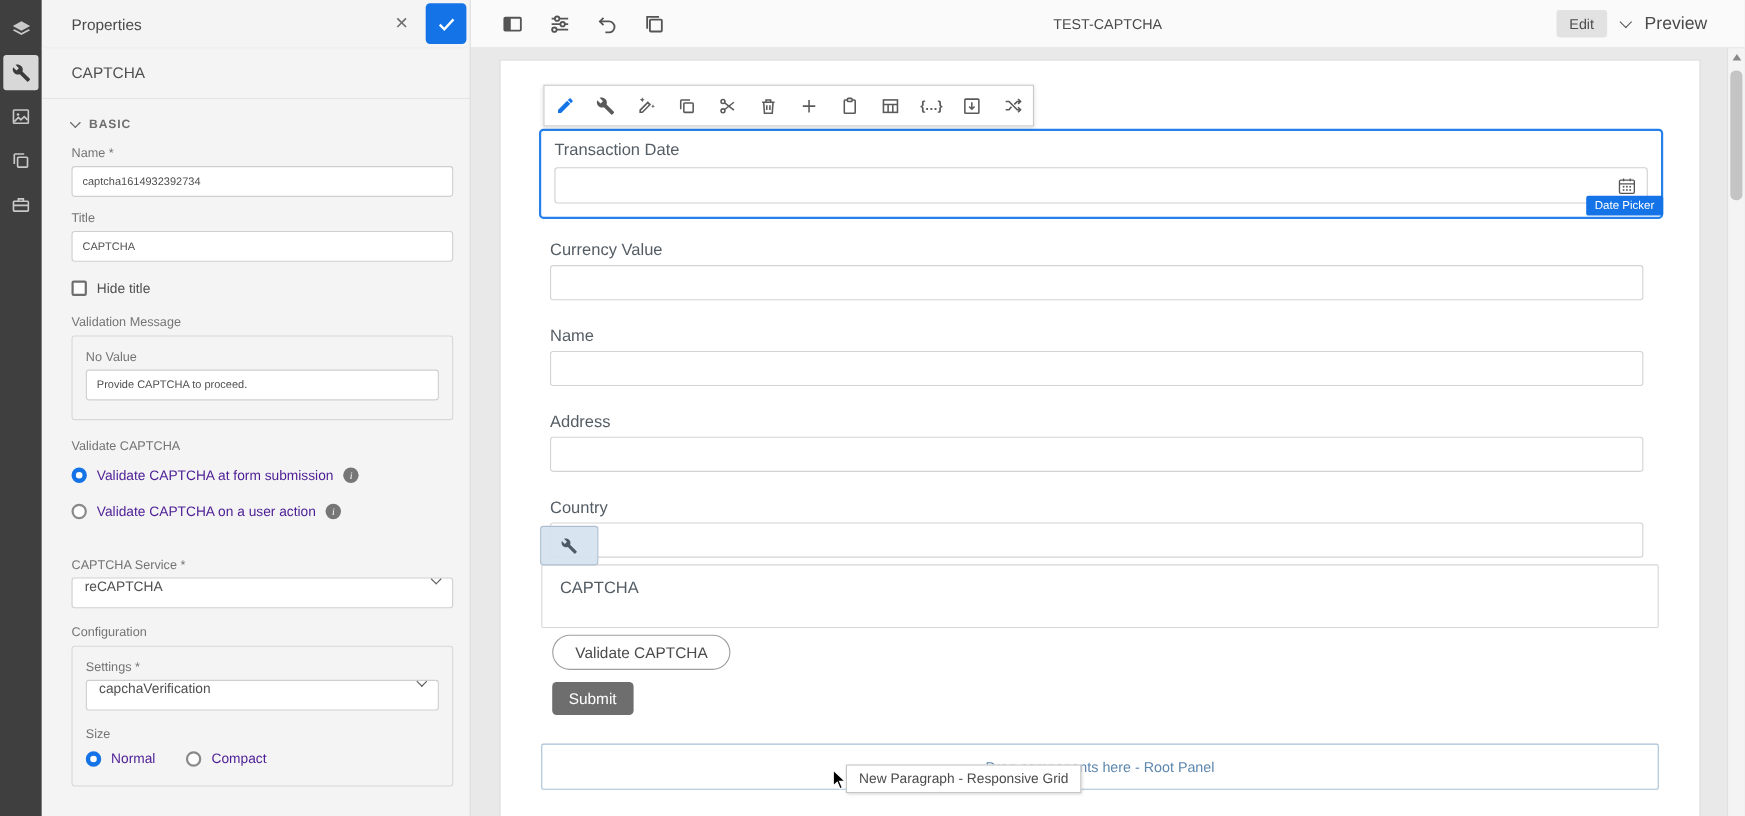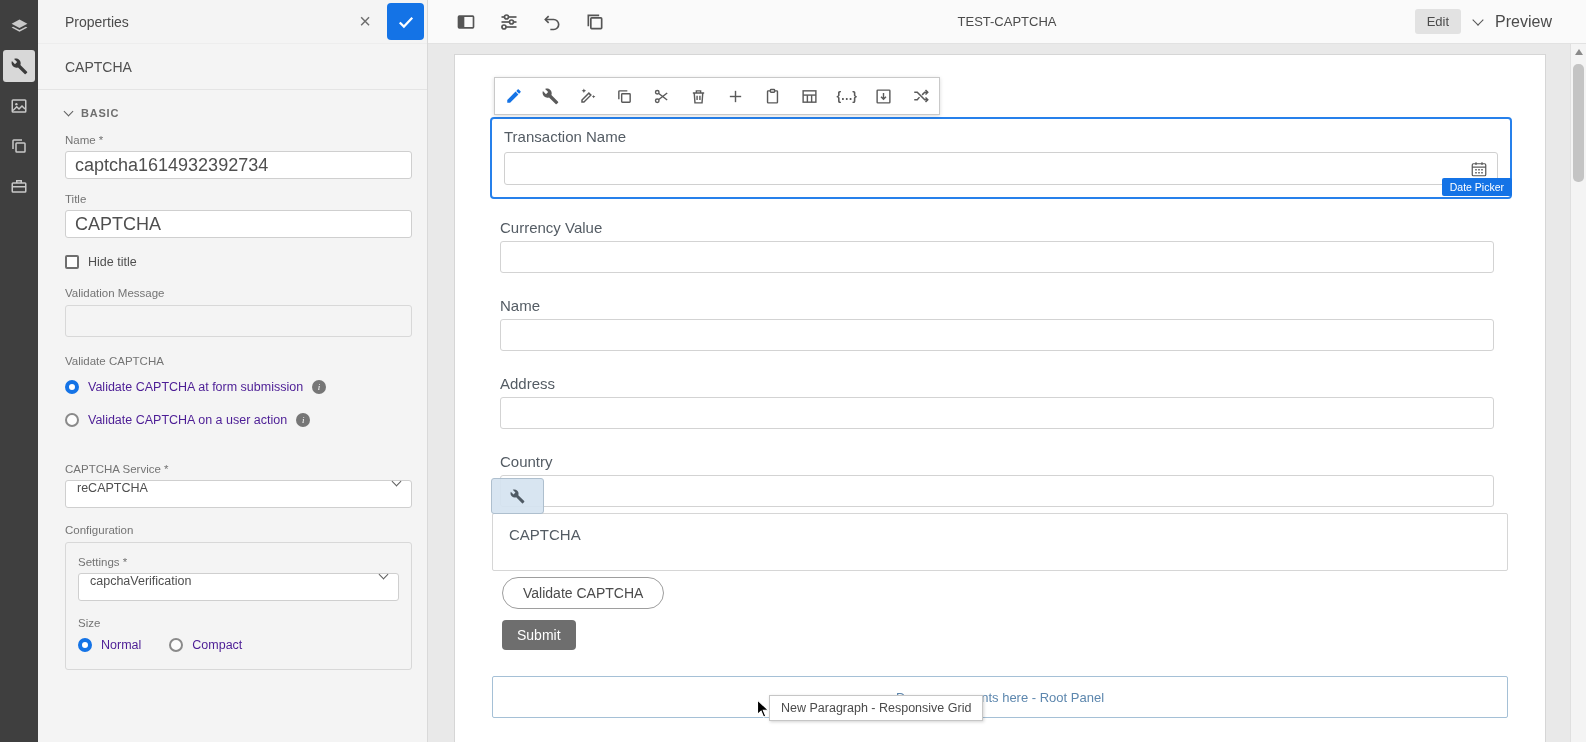--- a/index.html
+++ b/index.html
@@ -19,21 +19,21 @@
   .props-close { position:absolute; right:56px; top:11px; font-size:20px; line-height:20px; color:#6e6e6e; cursor:pointer; }
   .props-confirm { position:absolute; right:3px; top:3px; width:37px; height:37px; background:#1473e6; border-radius:4px; display:flex; align-items:center; justify-content:center; cursor:pointer; }
   .props-body { flex:1; padding:0 15px 0 27px; overflow:hidden; }
   .comp-heading-wrap { margin:0 -15px 0 -27px; padding:14px 15px 13px 27px; border-bottom:1px solid #e4e4e4; }
   .comp-heading { font-size:14px; color:#505050; }
   .accordion { display:flex; align-items:center; gap:9px; padding:17px 0 1px; cursor:pointer; }
   .chev { width:7px; height:7px; border-right:1.5px solid #5f5f5f; border-bottom:1.5px solid #5f5f5f; transform:rotate(45deg); margin-top:-3px; flex:none; }
   .accordion-label { font-size:11px; font-weight:700; letter-spacing:.8px; color:#6e6e6e;text-align:center; }
   .fgroup { margin-top:14px; }
   .flabel { font-size:11.5px; color:#747474; margin-bottom:5px; }
-  .tinput { width:100%; height:28px; border:1px solid #cfcfcf; border-radius:3px; background:#fff; padding:0 9px; font-size:18px; color:#4f4f4f; font-family:inherit; outline:none; }
+  .tinput { width:100%; height:28px; border:1px solid #cfcfcf; border-radius:3px; background:#fff; padding:0 9px; font-size:10px; color:#4f4f4f; font-family:inherit; outline:none; }
   .select { width:100%; height:28px; border:1px solid #cfcfcf; border-radius:3px; background:#fff; padding:0 11px; font-size:12.5px; color:#4f4f4f; display:flex; justify-content:space-between; cursor:pointer; }
   .checkrow { display:flex; align-items:center; gap:9px; margin-top:17px; }
   .checkbox { width:14px; height:14px; border:2px solid #6e6e6e; border-radius:2px; background:#fdfdfd; flex:none; cursor:pointer; }
   .checklabel { font-size:12.5px; color:#4f4f4f; }
   .groupbox { border:1px solid #d8d8d8; border-radius:3px; padding:13px 12px 17px; margin-top:6px; }
   .groupbox .fgroup:first-child { margin-top:0; }
   .radiorow { display:flex; align-items:center; gap:9px; margin-top:13px; }
   .radio { width:14px; height:14px; border-radius:50%; border:2px solid #8a8a8a; background:#fdfdfd; flex:none; cursor:pointer; }
   .radio.on { border:4px solid #1473e6; background:#fff; }
   .radiolabel { font-size:12.5px; color:#4c1d95; }
@@ -155,20 +155,24 @@
       </div>
 
       <div class="checkrow">
         <span class="checkbox"></span>
         <span class="checklabel">Hide title</span>
       </div>
 
       <div class="fgroup mt18">
         <div class="flabel">Validation Message</div>
         <div class="groupbox">
+          <div class="fgroup">
+            <div class="flabel">No Value</div>
+            <input class="tinput" type="text" value="Provide CAPTCHA to proceed." style="">
+          </div>
         </div>
       </div>
 
       <div class="fgroup mt18">
         <div class="flabel">Validate CAPTCHA</div>
         <div class="radiorow">
           <span class="radio on"></span>
           <span class="radiolabel">Validate CAPTCHA at form submission</span>
           <span class="info">i</span>
         </div>
@@ -329,21 +333,21 @@
             <svg width="18" height="18" viewBox="0 0 24 24" fill="none" stroke="currentColor" stroke-width="2">
                 <path d="M3 7h4l10 10h4"></path>
                 <path d="M3 17h4l3-3.5"></path>
                 <path d="M13.5 10.5L17 7h4"></path>
                 <path d="M18 4l3 3-3 3M18 14l3 3-3 3"></path>
               </svg>
           </span>
         </div>
 
         <div class="selected-field">
-          <div class="canvas-label">Transaction Name</div>
+          <div class="canvas-label">Transaction Date</div>
           <div class="date-input">
             <span class="date-cal">
               <svg width="18" height="18" viewBox="0 0 24 24" fill="none" stroke="currentColor" stroke-width="1.6">
                   <rect x="3" y="5" width="18" height="16" rx="1.5"></rect>
                   <line x1="3" y1="9.5" x2="21" y2="9.5"></line>
                   <line x1="8" y1="3" x2="8" y2="6.5"></line>
                   <line x1="16" y1="3" x2="16" y2="6.5"></line>
                   <g fill="currentColor" stroke="none">
                     <rect x="7" y="12" width="2" height="2"></rect>
                     <rect x="11" y="12" width="2" height="2"></rect>

